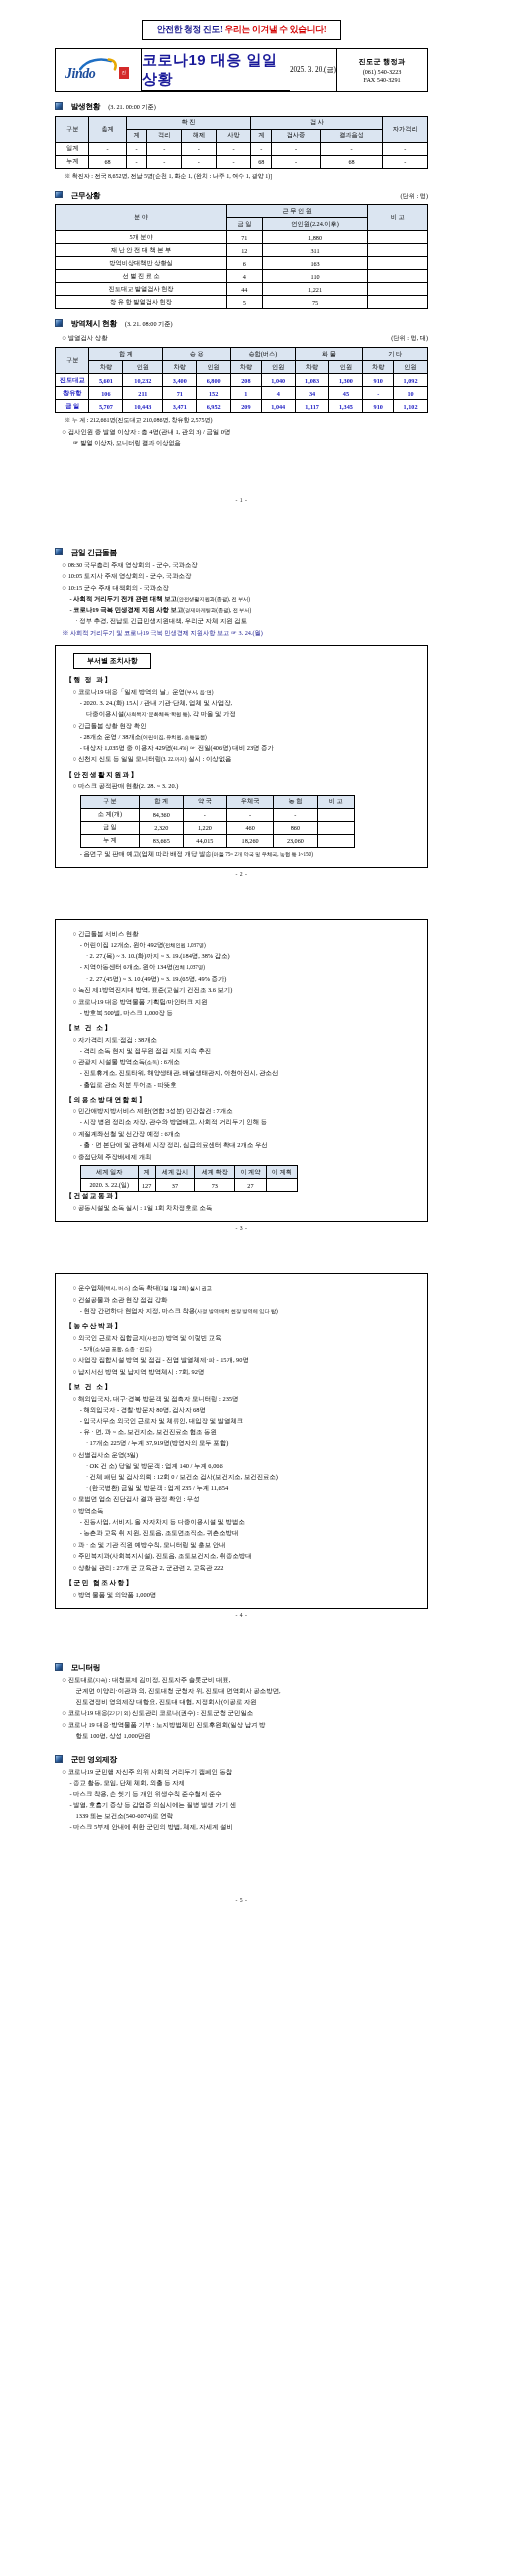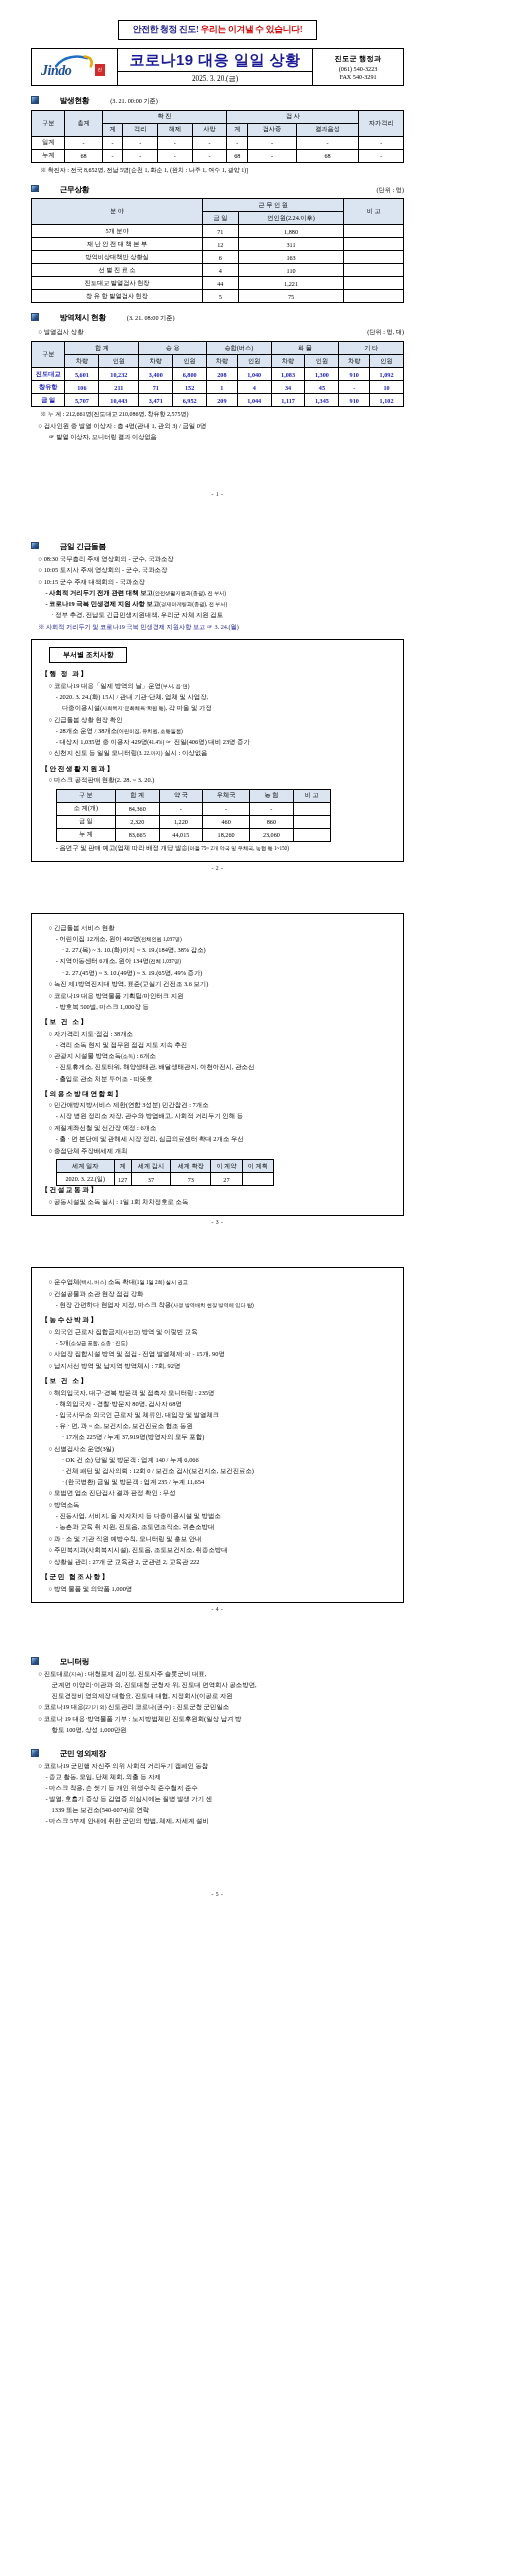--- a/index.html
+++ b/index.html
@@ -7,20 +7,21 @@
     font-family:"Liberation Serif","DejaVu Serif",serif;
     color:#000;
     width:511px;
   }
   .page{
     width:435px;
     position:relative;
     padding:0;
     box-sizing:border-box;
     page-break-after:always;
+    margin-left:24px;
   }
   .page-inner{
     padding:0 31px;
     box-sizing:border-box;
   }
   .pgnum{
     text-align:center;
     font-size:5.7px;
     color:#222;
     padding:3.1px 0 14.4px 0;
@@ -57,21 +58,21 @@
     font-family:"Liberation Serif",serif;
     font-style:italic;font-weight:bold;font-size:14px;
     color:#1f4e9c;position:absolute;left:0;top:8.2px;letter-spacing:-0.5px;text-align:right;
   }
   .logo-swoosh{position:absolute;left:14.4px;top:0;}
   .logo-chip{
     position:absolute;right:3.1px;top:9.3px;width:10.3px;height:11.3px;
     background:#d42a2a;color:#fff;font-size:4.6px;text-align:center;line-height:11.3px;
     font-style:normal;
   }
-  .hdr-mid{flex:1;display:flex;flex-direction:column;}
+  .hdr-mid{flex:1;display:flex;flex-direction:row;}
   .hdr-title{
     flex:1;display:flex;align-items:center;justify-content:center;
     border-bottom:0.5px solid #000;
     font-family:"Liberation Sans",sans-serif;
     font-size:15px;font-weight:bold;color:#1b1b9a;letter-spacing:0.5px;
     padding:2.1px 0 1px 0;
   }
   .hdr-date{
     display:flex;align-items:center;justify-content:center;
     font-size:7.2px;padding:1.5px 0;
@@ -79,21 +80,21 @@
   .hdr-right{
     width:90px;border-left:0.5px solid #000;
     display:flex;flex-direction:column;align-items:center;justify-content:center;
     padding:2.1px 0;
   }
   .hdr-right .dept{font-size:7.2px;font-weight:bold;letter-spacing:0.3px;}
   .hdr-right .tel{font-size:6.2px;margin-top:1px;white-space:nowrap;}
   
   .sec{margin-top:9.3px;}
   .sec-h{
-    display:flex;align-items:baseline;gap:21px;
+    display:flex;align-items:baseline;gap:8px;
     font-family:"Liberation Sans",sans-serif;
   }
   .sq{
     display:inline-block;width:5.7px;height:5.7px;flex:none;
     background:linear-gradient(135deg,#9fc4e8 0%,#2c5f9e 55%,#16355e 100%);
     border:0.5px solid #2b4a73;position:relative;top:0.5px;
   }
   .sec-t{font-size:7.7px;font-weight:bold;letter-spacing:-0.3px;}
   .sec-sub{font-size:6.2px;font-weight:normal;font-family:"Liberation Serif",serif;}
   .sec-hline{display:flex;justify-content:space-between;align-items:baseline;}

